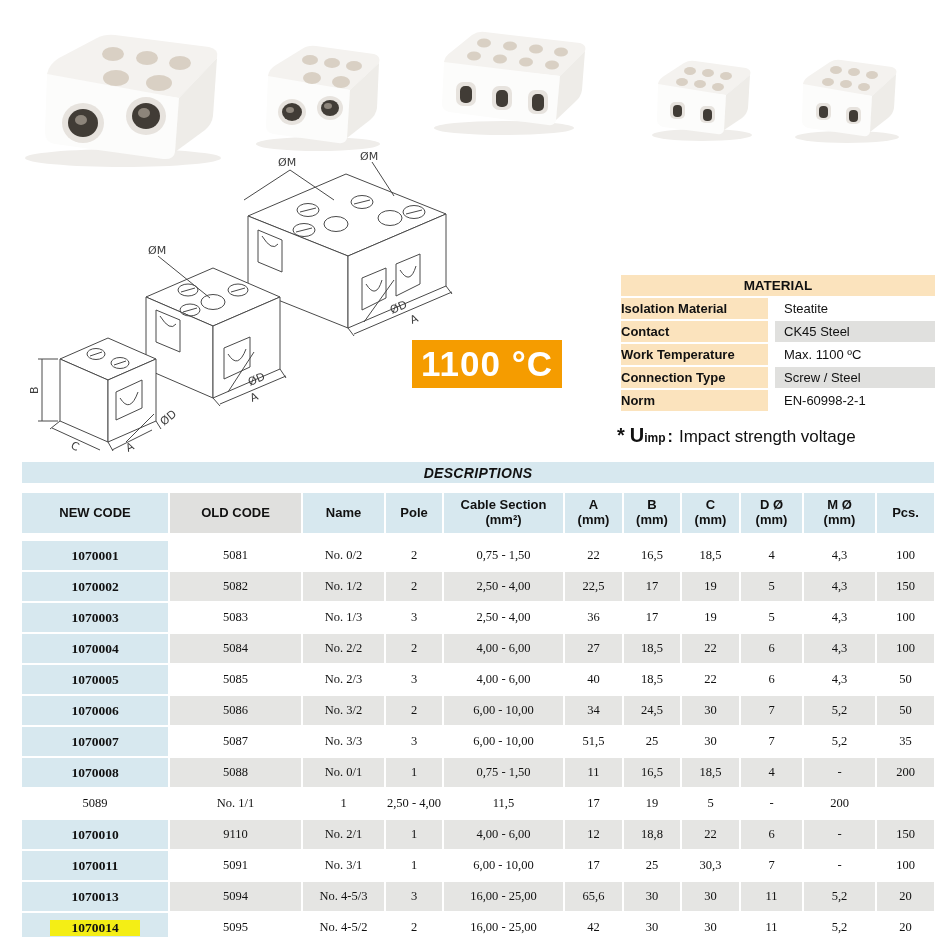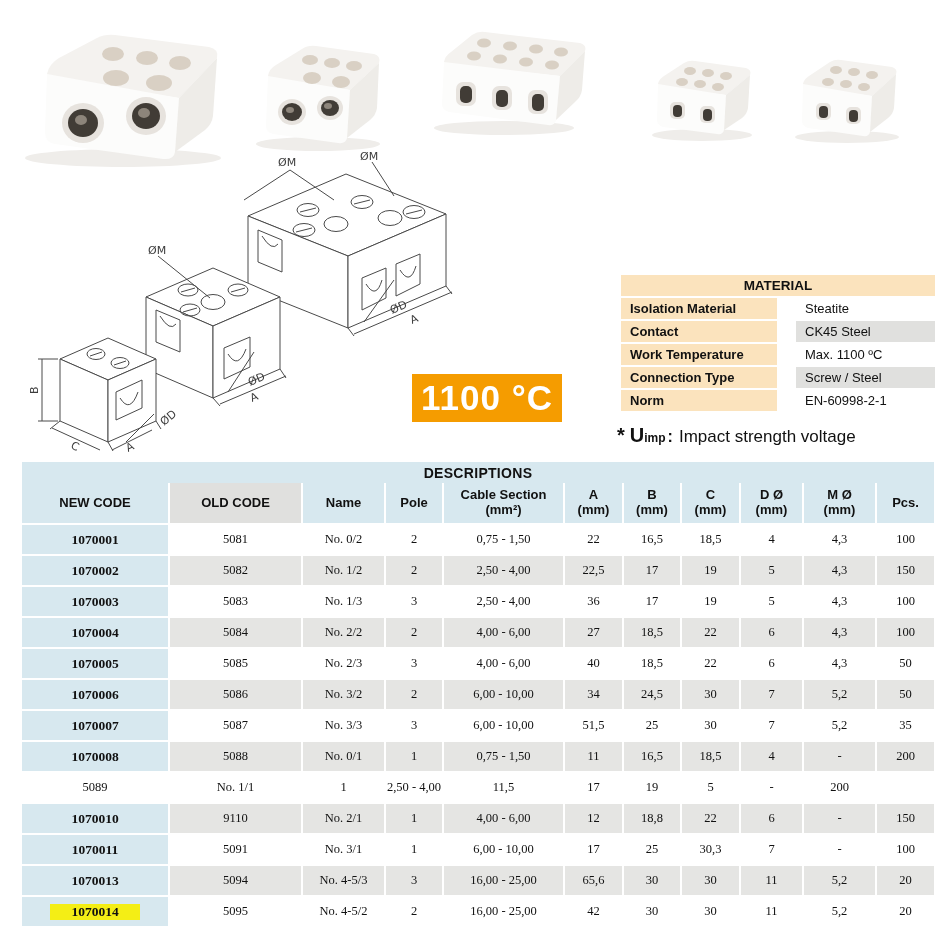--- a/index.html
+++ b/index.html
@@ -8,49 +8,49 @@
 
   
   .photo{position:absolute;}
   .photo svg{display:block;}
 
   
   .drawing{position:absolute;}
   .drawing text{font-family:"DejaVu Sans",sans-serif;font-size:11px;fill:#3c3c3c;}
 
   
-  .temp-badge{position:absolute;left:412px;top:374px;width:150px;height:48px;
+  .temp-badge{position:absolute;left:412px;top:340px;width:150px;height:48px;
       background:#f59c00;color:#fff;font-weight:bold;font-size:35px;
       display:flex;align-items:center;justify-content:center;letter-spacing:1px;}
 
   
   .material{position:absolute;left:621px;top:275px;width:314px;font-size:13px;}
   .mat-title{height:21px;background:#fbe3bd;display:flex;align-items:center;justify-content:center;
       font-weight:bold;margin-bottom:2px;font-size:13.5px;}
   .mat-row{display:flex;height:21px;margin-bottom:2px;}
-  .mat-label{width:147px;background:#fbe3bd;display:flex;align-items:center;padding-left:9px;
-      font-weight:bold;margin-right:19px;}
+  .mat-label{width:147px;background:#fbe3bd;display:flex;align-items:center;
+      font-weight:bold;margin-right:7px;}
   .mat-value{flex:1;background:#fff;display:flex;align-items:center;padding-left:9px;}
   .mat-value.alt{background:#e0e0de;}
 
   
   .uimp{position:absolute;left:617px;top:424px;display:flex;align-items:baseline;font-size:17px;}
   .uimp .u-star{font-weight:bold;font-size:20px;}
   .uimp .u-u{font-weight:bold;font-size:20px;margin-left:5px;}
   .uimp sub{font-weight:bold;font-size:12px;}
   .uimp .u-colon{font-weight:bold;font-size:16px;margin:0 6px 0 2px;}
   .uimp .u-text{font-size:17px;}
 
   
   .desc{position:absolute;left:22px;top:462px;width:912px;}
   .dt-title{height:21px;background:#d7e8ef;display:flex;align-items:center;justify-content:center;
-      font-weight:bold;font-size:14px;margin-bottom:0;letter-spacing:.3px;}
+      font-weight:bold;font-size:14px;margin-bottom:10px;letter-spacing:.3px;font-style:italic;}
   .dt-grid{display:grid;grid-template-columns:146px 131px 81px 56px 119px 57px 56px 57px 61px 71px 57px;
       column-gap:2px;}
-  .dt-header{margin-bottom:2px;border-radius:20px;}
+  .dt-header{margin-bottom:8px;border-radius:20px;}
   .dt-hcell{background:#d7e8ef;height:40px;display:flex;flex-direction:column;align-items:center;
       justify-content:center;font-weight:bold;font-size:13px;line-height:1.15;text-align:center;}
   .dt-hcell.gray{background:#e0e0de;}
   .dt-row{margin-bottom:2px;font-family:Liberation Serif, serif;}
   .dt-cell{height:29px;display:flex;align-items:center;justify-content:center;
       font-size:12.5px;background:#fff;}
   .dt-row.striped .dt-cell{background:#e5e5e3;}
   .dt-cell.newcode{background:#d7e8ef !important;font-weight:bold;font-size:13.5px;}
   .hl{background:#f4ee15;padding:0 21px;}
 </style>

